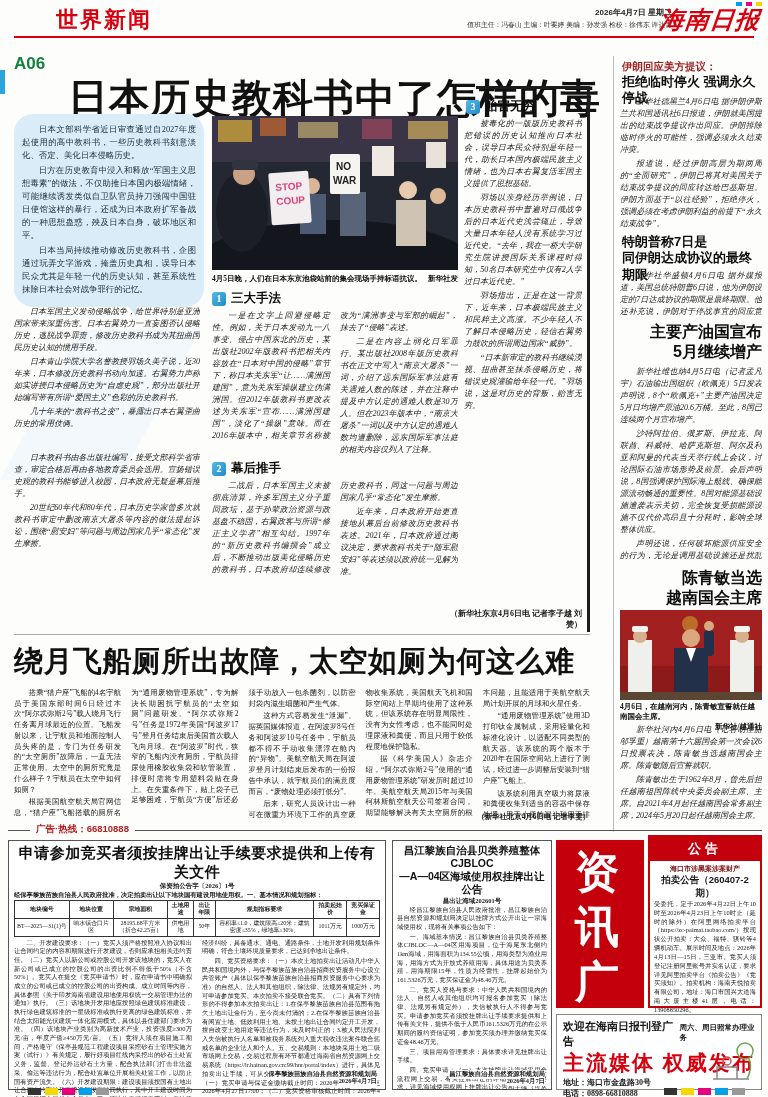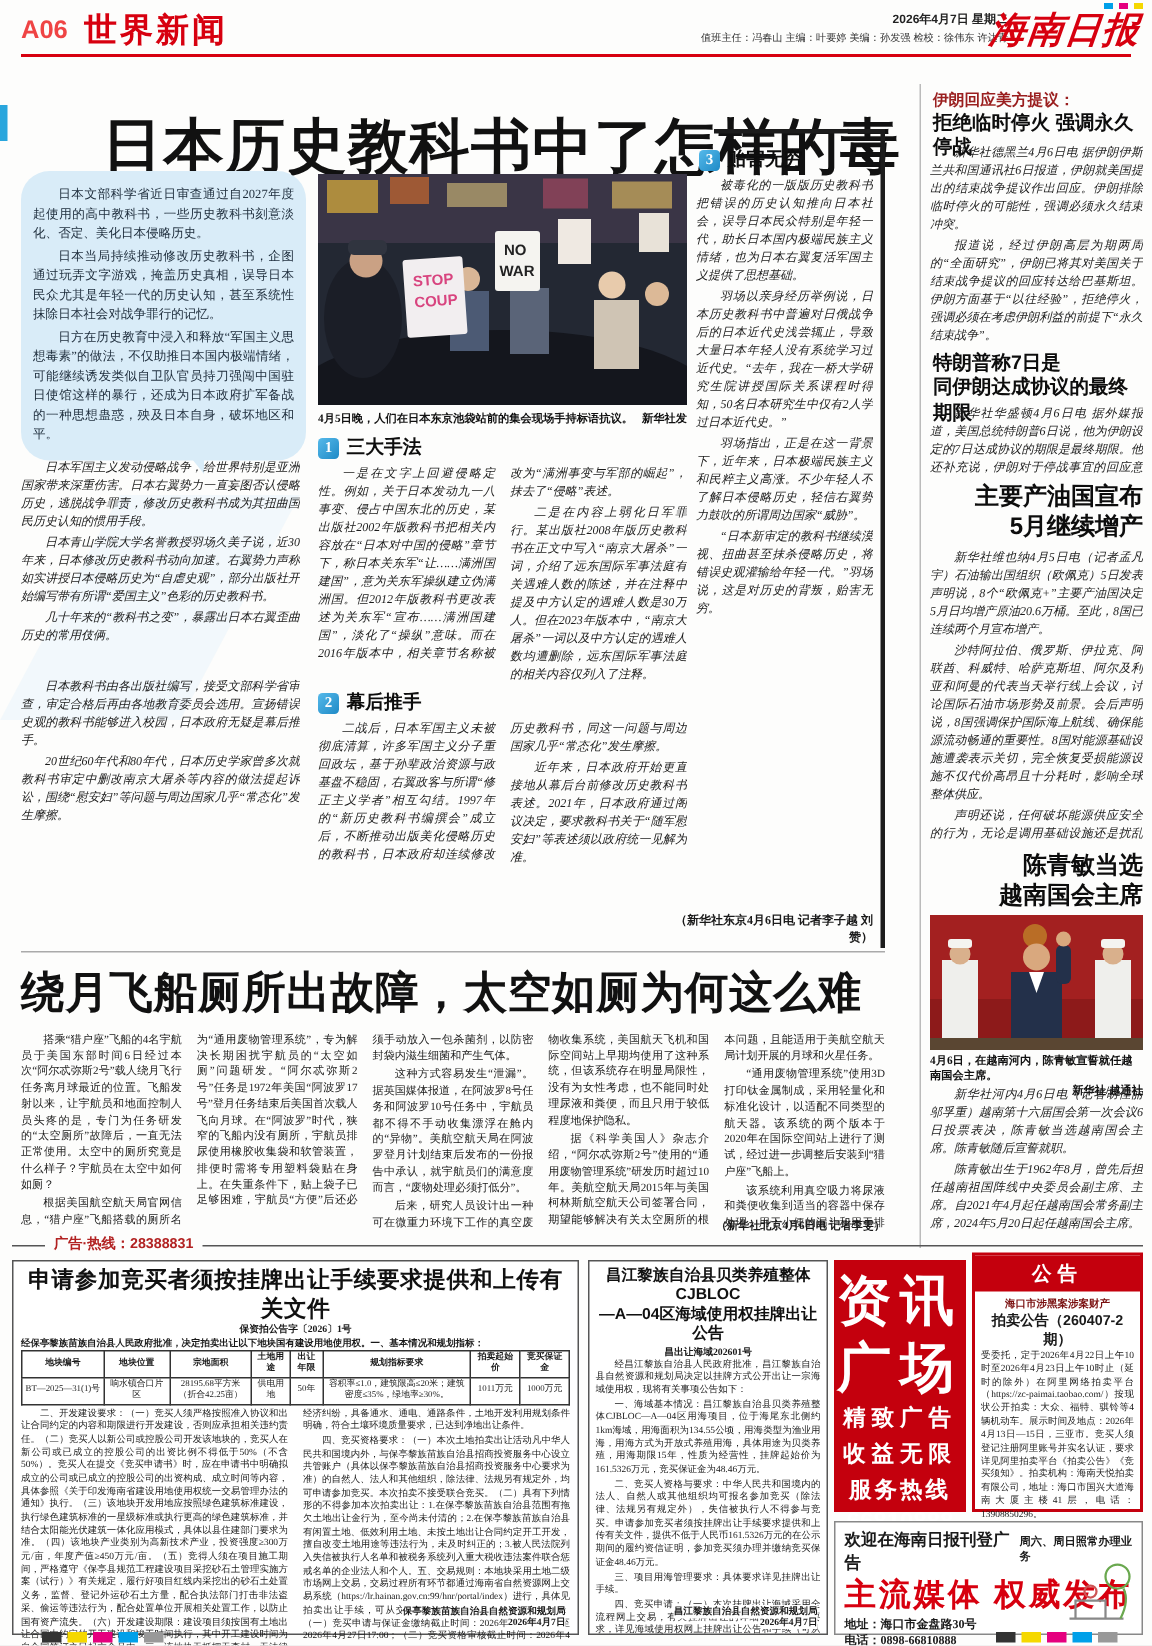--- a/index.html
+++ b/index.html
@@ -5,21 +5,21 @@
   html,body{margin:0;padding:0;background:#e9e9e9;}
   #page{position:relative;width:768px;height:1097px;background:#fdfdfc;overflow:hidden;
         font-family:"Liberation Serif","DejaVu Serif",serif;color:#1a1a1a;}
   .abs{position:absolute;}
   .sans{font-family:"Liberation Sans","DejaVu Sans",sans-serif;}
   p{margin:0 0 2px 0;text-indent:2em;text-align:justify;}
   .body-s p{font-size:8px;line-height:1.5;font-style:italic;}
   .body-xs p{font-size:7.4px;line-height:1.45;font-family:Liberation Serif, serif;}
   .legal p{font-size:6.3px;line-height:1.38;margin-bottom:1px;}
   
-  .page-no{color:#ef4444;font-weight:900;font-size:17px;}
+  .page-no{color:#15803d;font-weight:900;font-size:17px;margin-top:44px;}
   .section-name{color:#d7000f;font-weight:900;font-size:22px;letter-spacing:2px;}
   .head-rule{height:2px;background:#d7000f;}
   .date-line{font-size:8px;font-weight:700;color:#222;text-align:right;}
   .staff-line{font-size:6.8px;color:#333;text-align:right;}
   .masthead{color:#d7000f;font-weight:900;font-style:italic;font-size:24px;letter-spacing:1px;
             font-family:"DejaVu Serif",serif;transform:skewX(-6deg);}
   
   .main-headline{font-size:40px;font-weight:900;letter-spacing:1px;color:#111;line-height:1.1;}
   .intro-bubble{background:#d9ecf8;border-radius:10px;padding:9px 8px;}
   .intro-bubble p{font-size:8.4px;line-height:1.55;color:#1c2b3a;}
@@ -43,21 +43,21 @@
   .space-headline{font-size:29px;font-weight:900;letter-spacing:0.5px;color:#111;}
   
   .ad-box{border:1px solid #555;background:#fff;}
   .ad-title{font-weight:900;text-align:center;color:#111;}
   .ad-doc{font-size:6.5px;font-weight:700;text-align:center;text-indent:0;}
   table.ad-table{border-collapse:collapse;width:100%;font-size:5.9px;line-height:1.25;}
   table.ad-table th,table.ad-table td{border:0.7px solid #333;padding:1px 2px;text-align:center;}
   table.ad-table th{font-weight:700;}
   .sig{font-size:6.4px;font-weight:700;text-align:right;text-indent:0;}
   .red-box{background:#c4000d;color:#fff;text-align:center;}
-  .red-box .big{font-size:36px;font-weight:900;letter-spacing:6px;line-height:1.25;}
+  .red-box .big{font-size:44px;font-weight:900;letter-spacing:6px;line-height:1.25;}
   .red-box .mid{font-size:15px;font-weight:900;letter-spacing:4px;line-height:1.6;}
   .gg-ribbon{background:#c4000d;color:#fff;font-weight:900;font-size:13px;text-align:center;
              padding:3px 0;letter-spacing:4px;}
   .gg-org{font-size:7px;font-weight:700;color:#7a1010;text-align:center;text-indent:0;}
   .gg-title{font-size:9.5px;font-weight:900;text-align:center;text-indent:0;}
   .promo-big{color:#d7000f;font-weight:900;font-size:21px;letter-spacing:2px;}
   .reg{display:flex;gap:4px;}
   .reg span{width:13px;height:7px;display:block;}
   .hotline{font-size:9.5px;font-weight:900;color:#b22222;background:#fdfdfc;padding:0 6px;}
 </style>
@@ -82,22 +82,22 @@
   <div class="abs sans main-headline" style="left:24px;top:76px;width:560px;margin-left:44px;">日本历史教科书中了怎样的毒</div>
 
   <div class="abs blackbar" style="left:476px;top:86px;width:112px;height:3px;"></div>
   <div class="abs blackbar" style="left:587px;top:86px;width:3px;height:546px;"></div>
   <div class="abs vrule" style="left:613px;top:56px;height:776px;"></div>
 
   <div class="abs deco-chevron" style="left:40px;top:330px;width:120px;height:150px;opacity:.5;"></div>
   <div class="abs intro-bubble" style="left:14px;top:114px;width:174px;border-radius:19px;">
     <div>
         <p>日本文部科学省近日审查通过自2027年度起使用的高中教科书，一些历史教科书刻意淡化、否定、美化日本侵略历史。</p>
+        <p>日方在历史教育中浸入和释放“军国主义思想毒素”的做法，不仅助推日本国内极端情绪，可能继续诱发类似自卫队官员持刀强闯中国驻日使馆这样的暴行，还成为日本政府扩军备战的一种思想蛊惑，殃及日本自身，破坏地区和平。</p>
         <p>日本当局持续推动修改历史教科书，企图通过玩弄文字游戏，掩盖历史真相，误导日本民众尤其是年轻一代的历史认知，甚至系统性抹除日本社会对战争罪行的记忆。</p>
-        <p>日方在历史教育中浸入和释放“军国主义思想毒素”的做法，不仅助推日本国内极端情绪，可能继续诱发类似自卫队官员持刀强闯中国驻日使馆这样的暴行，还成为日本政府扩军备战的一种思想蛊惑，殃及日本自身，破坏地区和平。</p>
       </div>
   </div>
   <div class="abs bubble-tail" style="left:120px;top:296px;"></div>
 
   <div class="abs" style="left:212px;top:116px;width:246px;height:154px;">
     <svg width="246" height="154">
       <rect width="246" height="154" fill="#232833"></rect>
       <rect y="0" width="246" height="46" fill="#3a3546"></rect>
       <rect x="6" y="4" width="34" height="22" fill="#caa23c" opacity=".8"></rect>
       <rect x="48" y="2" width="26" height="18" fill="#c96a2e" opacity=".7"></rect>
@@ -228,21 +228,21 @@
       <p>根据美国航空航天局官网信息，“猎户座”飞船搭载的厕所名为“通用废物管理系统”，专为解决长期困扰宇航员的“太空如厕”问题研发。“阿尔忒弥斯2号”任务是1972年美国“阿波罗17号”登月任务结束后美国首次载人飞向月球。在“阿波罗”时代，狭窄的飞船内没有厕所，宇航员排尿使用橡胶收集袋和软管装置，排便时需将专用塑料袋贴在身上。在失重条件下，贴上袋子已足够困难，宇航员“方便”后还必须手动放入一包杀菌剂，以防密封袋内滋生细菌和产生气体。</p>
       <p>这种方式容易发生“泄漏”。据英国媒体报道，在阿波罗8号任务和阿波罗10号任务中，宇航员都不得不手动收集漂浮在舱内的“异物”。美航空航天局在阿波罗登月计划结束后发布的一份报告中承认，就宇航员们的满意度而言，“废物处理必须打低分”。</p>
       <p>后来，研究人员设计出一种可在微重力环境下工作的真空废物收集系统，美国航天飞机和国际空间站上早期均使用了这种系统，但该系统存在明显局限性，没有为女性考虑，也不能同时处理尿液和粪便，而且只用于较低程度地保护隐私。</p>
       <p>据《科学美国人》杂志介绍，“阿尔忒弥斯2号”使用的“通用废物管理系统”研发历时超过10年。美航空航天局2015年与美国柯林斯航空航天公司签署合同，期望能够解决有关太空厕所的根本问题，且能适用于美航空航天局计划开展的月球和火星任务。</p>
       <p>“通用废物管理系统”使用3D打印钛金属制成，采用轻量化和标准化设计，以适配不同类型的航天器。该系统的两个版本于2020年在国际空间站上进行了测试，经过进一步调整后安装到“猎户座”飞船上。</p>
       <p>该系统利用真空吸力将尿液和粪便收集到适当的容器中保存处理，用于小便的漏斗和用于排便的坐便器可同时使用，更能符合女性宇航员需求。此外，该系统还配备了帮助宇航员在微重力环境下保持稳定的脚部束缚带和扶手，甚至还有一扇门可以更好地保护隐私。</p>
     </div>
   <div class="abs byline" style="left:462px;top:812px;width:128px;font-size:7.4px;">（新华社北京4月6日电 记者李雯）</div>
 
   <div class="abs" style="left:8px;top:830px;width:754px;height:1px;background:#555;"></div>
-  <div class="abs hotline sans" style="left:30px;top:823px;">广告·热线：28388831</div>
+  <div class="abs hotline sans" style="left:30px;top:823px;">广告·热线：66810888</div>
 
   <div class="abs ad-box" style="left:8px;top:840px;width:378px;height:250px;padding:3px 5px;box-sizing:border-box;">
     <div class="ad-title sans" style="font-size:15px;letter-spacing:0.5px;">申请参加竞买者须按挂牌出让手续要求提供和上传有关文件</div>
     <div class="ad-doc">保资拍公告字〔2026〕1号</div>
     <div style="font-size:6.3px;font-weight:700;">经保亭黎族苗族自治县人民政府批准，决定拍卖出让以下地块国有建设用地使用权。一、基本情况和规划指标：</div>
     <table class="ad-table">
       <tbody>
           <tr>
         <th style="width:15%">地块编号</th>
         <th style="width:12%">地块位置</th>

